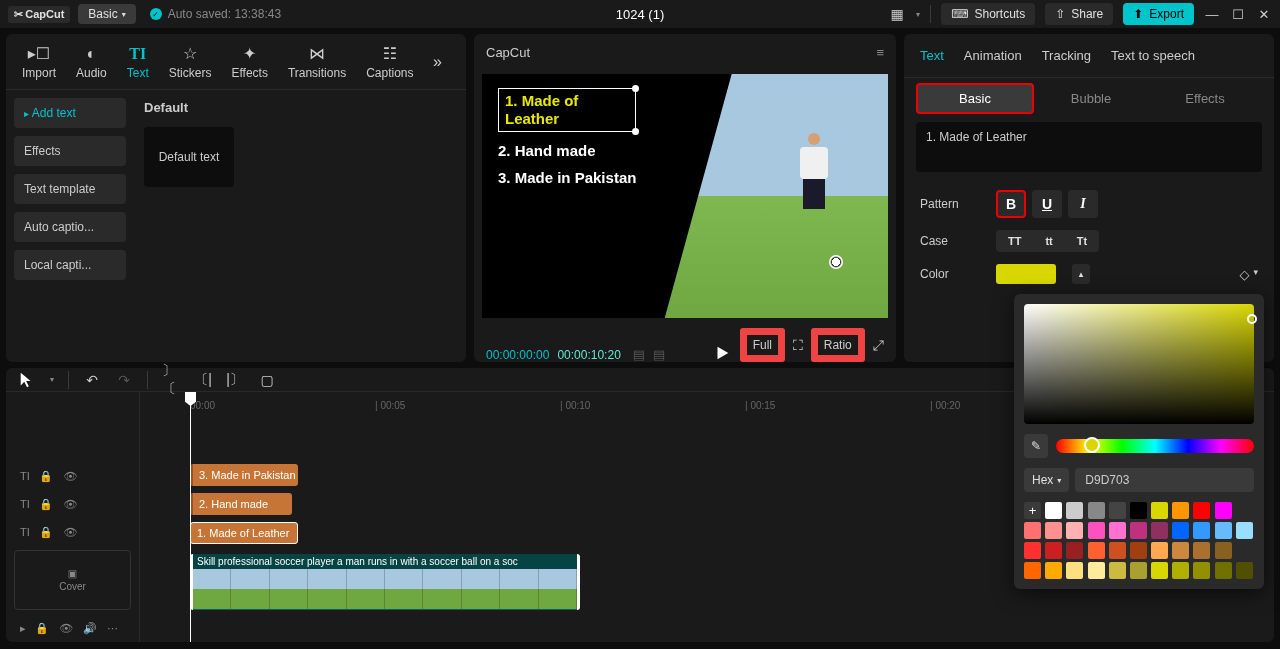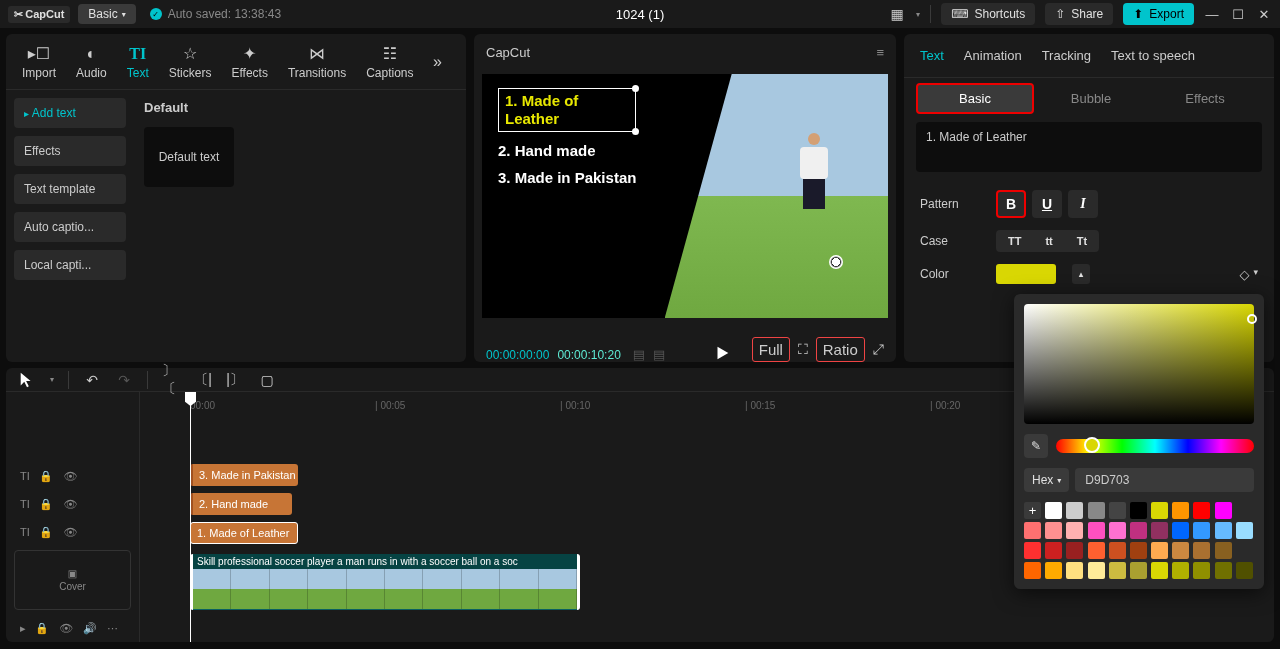--- a/index.html
+++ b/index.html
@@ -49,21 +49,21 @@
 .text-line { margin-bottom: 10px; }
 .text-line.selected { color: #e8e800; border: 1px solid #fff; padding: 3px 28px 3px 6px; position: relative; }
 .text-line.selected::before, .text-line.selected::after { content: ''; position: absolute; right: -4px; width: 7px; height: 7px; background: #fff; border-radius: 50%; }
 .text-line.selected::before { top: -4px; }
 .text-line.selected::after { bottom: -4px; }
 .player-controls { height: 40px; display: flex; align-items: flex-end; padding: 0 12px; gap: 8px; }
 .time-current { color: #00c4cc; font-size: 12px; }
 .time-total { color: #5eead4; font-size: 12px; }
 .play-btn { width: 18px; height: 18px; cursor: pointer; margin-left: 40px; }
 .ctrl-icons { margin-left: auto; display: flex; gap: 8px; align-items: center; }
-.ctrl-icon { padding: 3px 6px; border: 1px solid #ef4444; border-radius: 3px; font-size: 15px; cursor: pointer; color: #ccc; }
+.ctrl-icon { padding: 3px 6px; border: 7px solid #ef4444; border-radius: 3px; font-size: 12px; cursor: pointer; color: #ccc; }
 
 
 .right-panel { width: 370px; background: #1a1a1a; border-radius: 6px; display: flex; flex-direction: column; position: relative; }
 .right-tabs { height: 44px; display: flex; align-items: center; gap: 20px; padding: 0 16px; border-bottom: 1px solid #2a2a2a; }
 .right-tab { font-size: 13px; color: #ccc; cursor: pointer; }
 .right-tab.active { color: #00c4cc; font-weight: 500; }
 .sub-tabs { height: 40px; display: flex; align-items: center; padding: 8px 12px; gap: 0; }
 .sub-tab { flex: 1; text-align: center; padding: 6px 0; font-size: 13px; cursor: pointer; color: #888; }
 .sub-tab.active { background: #3a3a3a; color: #fff; border-radius: 4px; border: 2px solid #e00; }
 .text-input-area { margin: 4px 12px 12px; background: #0d0d0d; border-radius: 4px; padding: 8px 10px; font-size: 12px; color: #ccc; min-height: 50px; }

